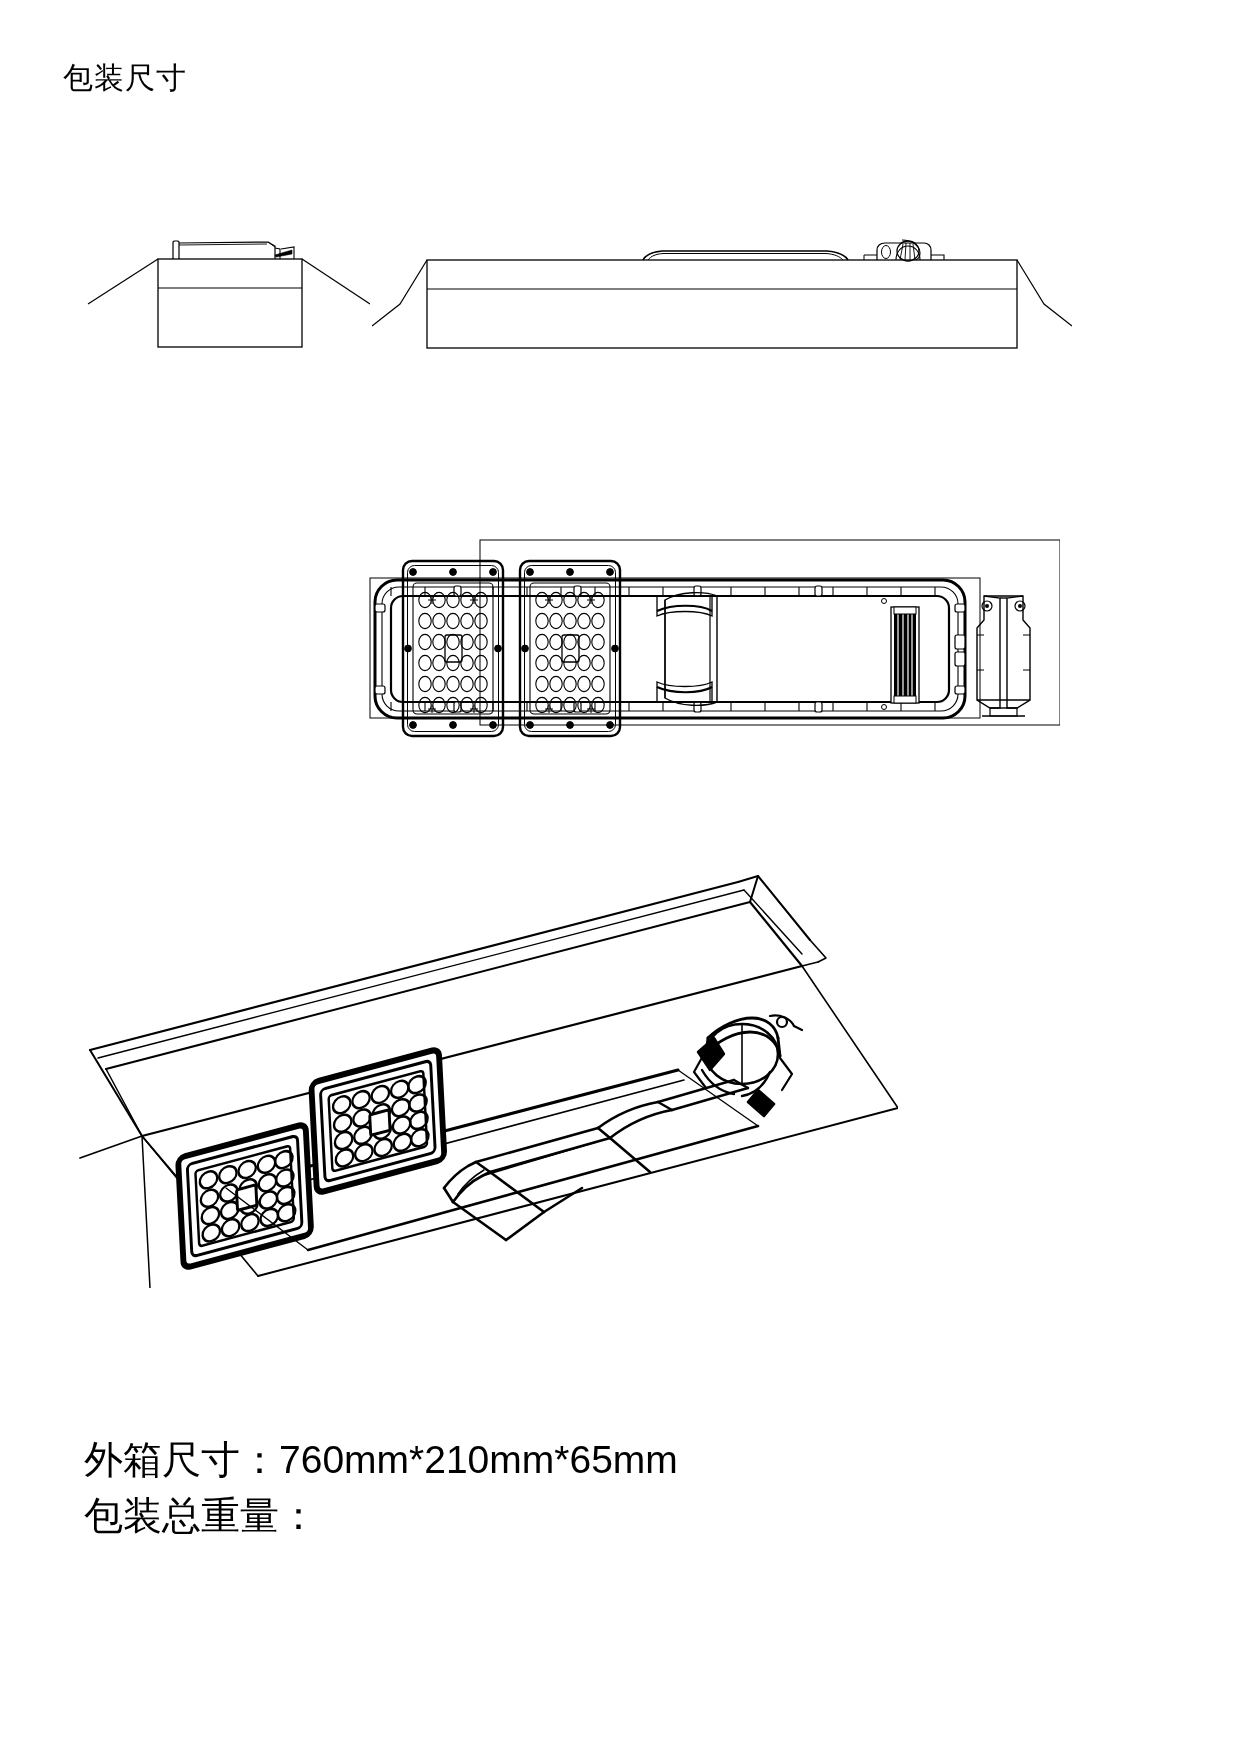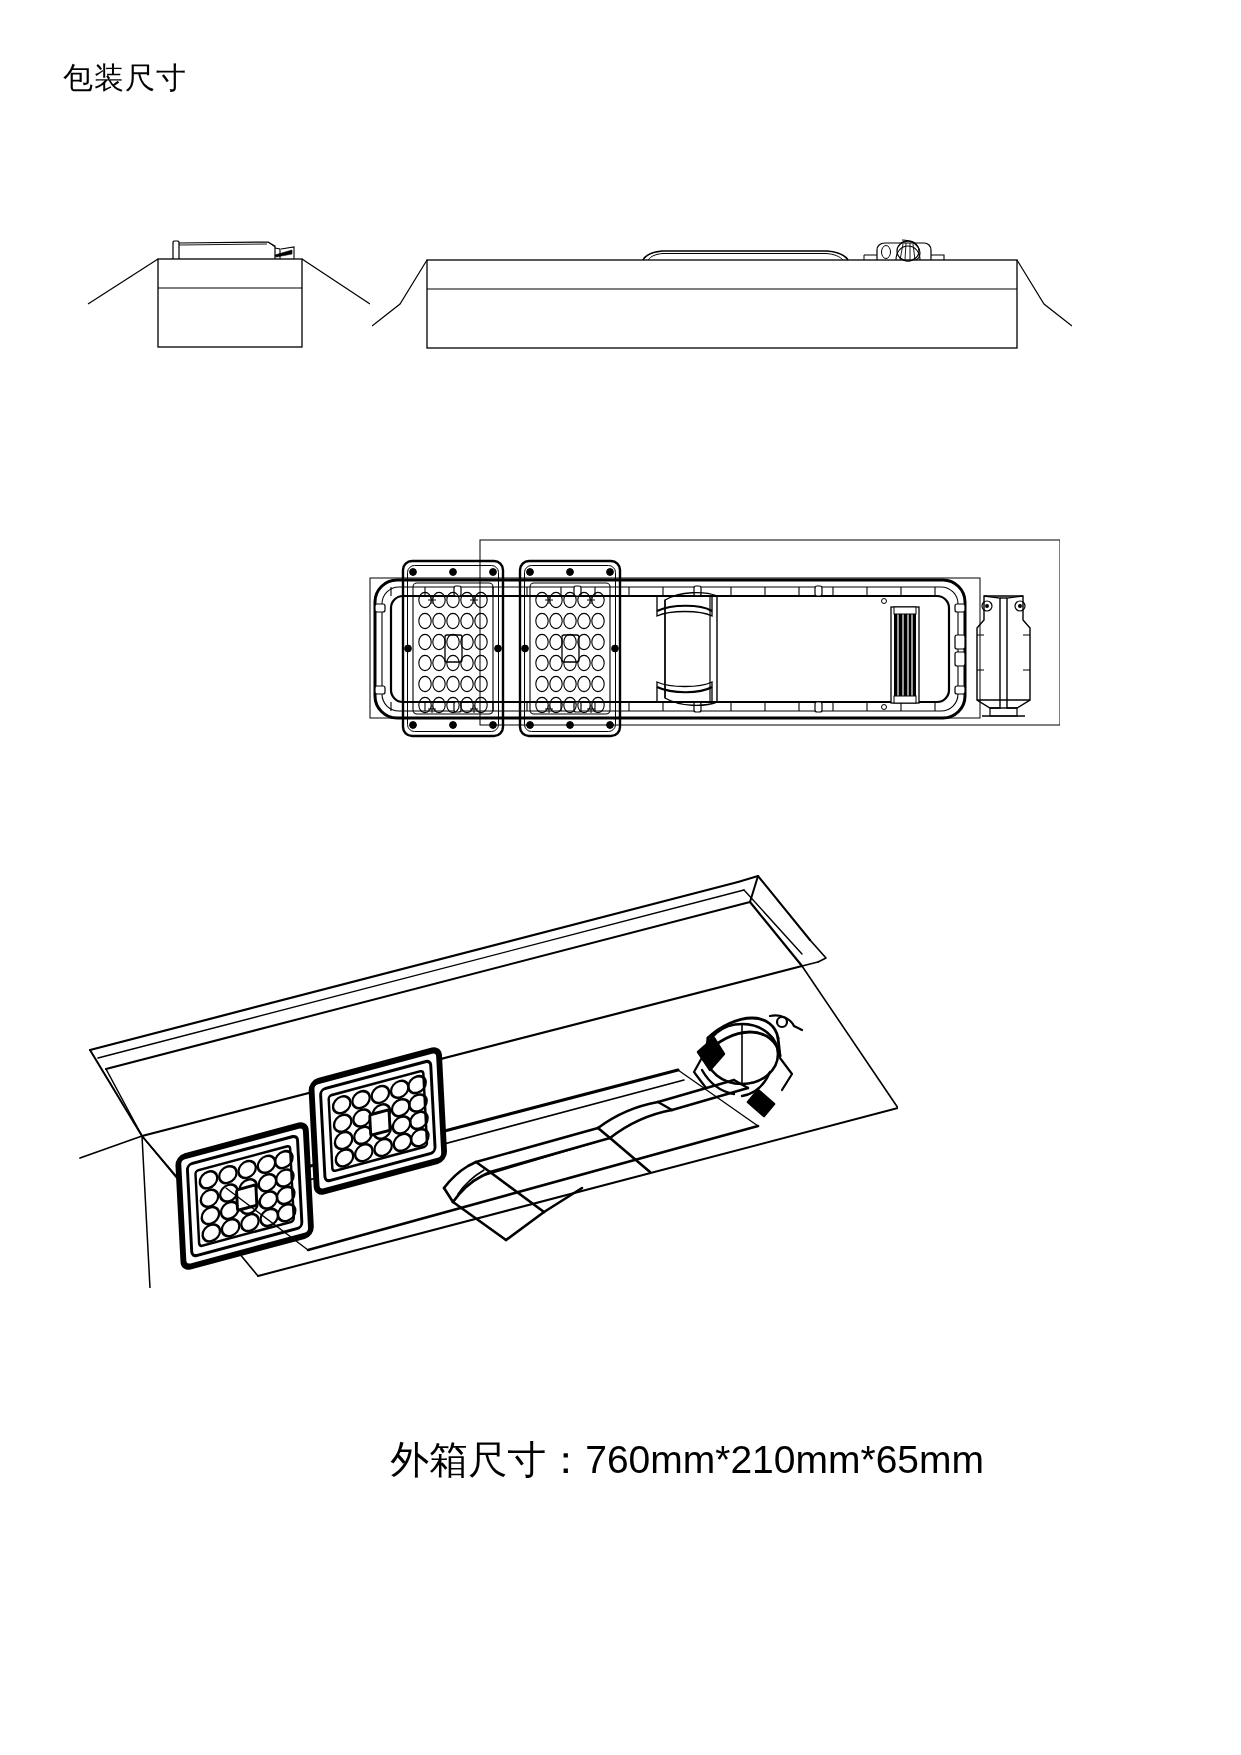--- a/index.html
+++ b/index.html
@@ -16,21 +16,20 @@
     color: #000000;
     overflow: hidden;
   }
 
   .page {
     position: absolute;
     left: 0; top: 0;
     width: 1241px;
     height: 1755px;
     background: #fff;
-    text-align: right;
   }
 
   
   .title {
     position: absolute;
     left: 63px;
     top: 58px;
     font-size: 30px;
     line-height: 40px;
     letter-spacing: 1px;
@@ -456,15 +455,16 @@
         <g stroke-width="1.3">
           <path d="M250,392 L168,330"></path>
           <path d="M700,268 L620,212"></path>
         </g>
       </g>
     </svg>
   </div>
 
   <div class="footer-block">
     <div class="footer-line">外箱尺寸：760mm*210mm*65mm</div>
+    <div class="footer-line">包装总重量：</div>
   </div>
 
 </div>
 
 </body></html>

